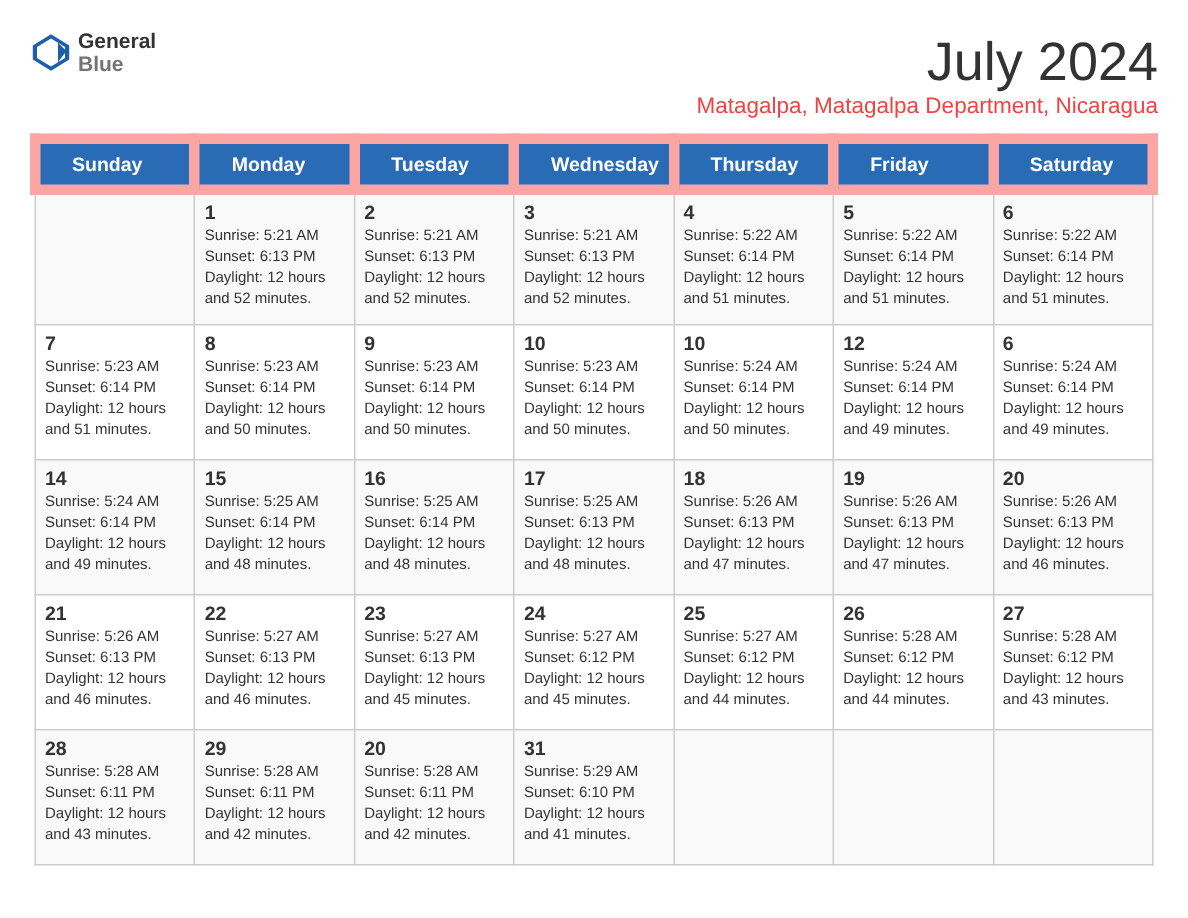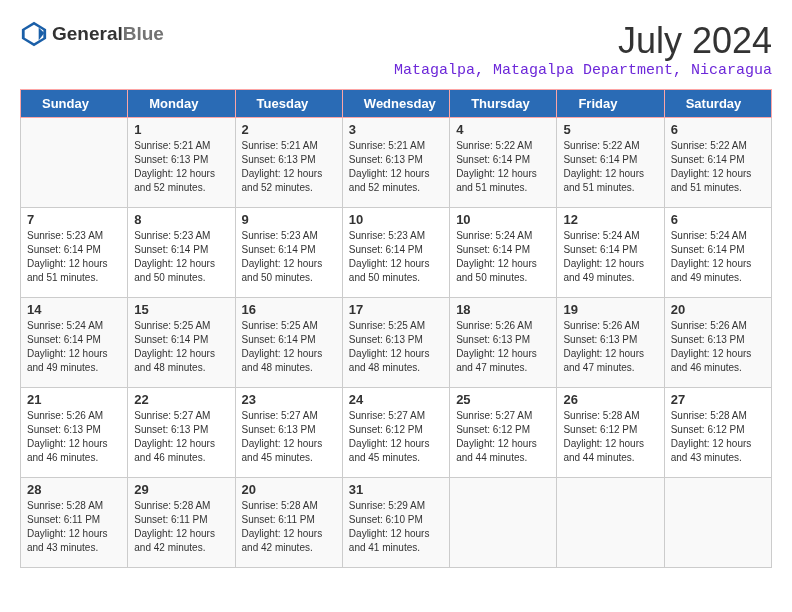--- a/index.html
+++ b/index.html
@@ -16,57 +16,56 @@
       align-items: flex-start;
       margin-bottom: 10px;
     }
     .logo {
       display: flex;
       align-items: center;
       gap: 4px;
     }
     .logo-text {
       display: flex;
-      flex-direction: row;
-      font-size: 19px;
+      flex-direction: column;
+      font-size: 14px;
       font-weight: bold;
       line-height: 1.1;
     }
     .logo-general { color: #333; }
     .logo-blue { color: #737373; }
     .logo-icon {
       width: 28px;
       height: 28px;
     }
     .title-block {
       text-align: right;
     }
     .month-title {
       font-size: 36px;
       font-weight: normal;
       color: #333;
     }
     .location-title {
       font-size: 15px;
-      color: #6d28d9;
+      color: #ef4444;
       font-weight: normal;
-      font-family: Liberation Mono, monospace;
     }
     table {
       width: 100%;
       border-collapse: collapse;
       table-layout: fixed;
     }
     thead tr th {
       background-color: #2a6bb5;
       color: #fff;
       text-align: left;
       padding: 6px 21px;
       font-size: 13px;
-      border: 1px solid #fca5a5;
+      border: 7px solid #fca5a5;
     }
     tbody tr td {
       vertical-align: top;
       border: 1px solid #ccc;
       padding: 4px 6px;
       font-size: 11px;
       color: #333;
       min-height: 80px;
       height: 90px;
     }

